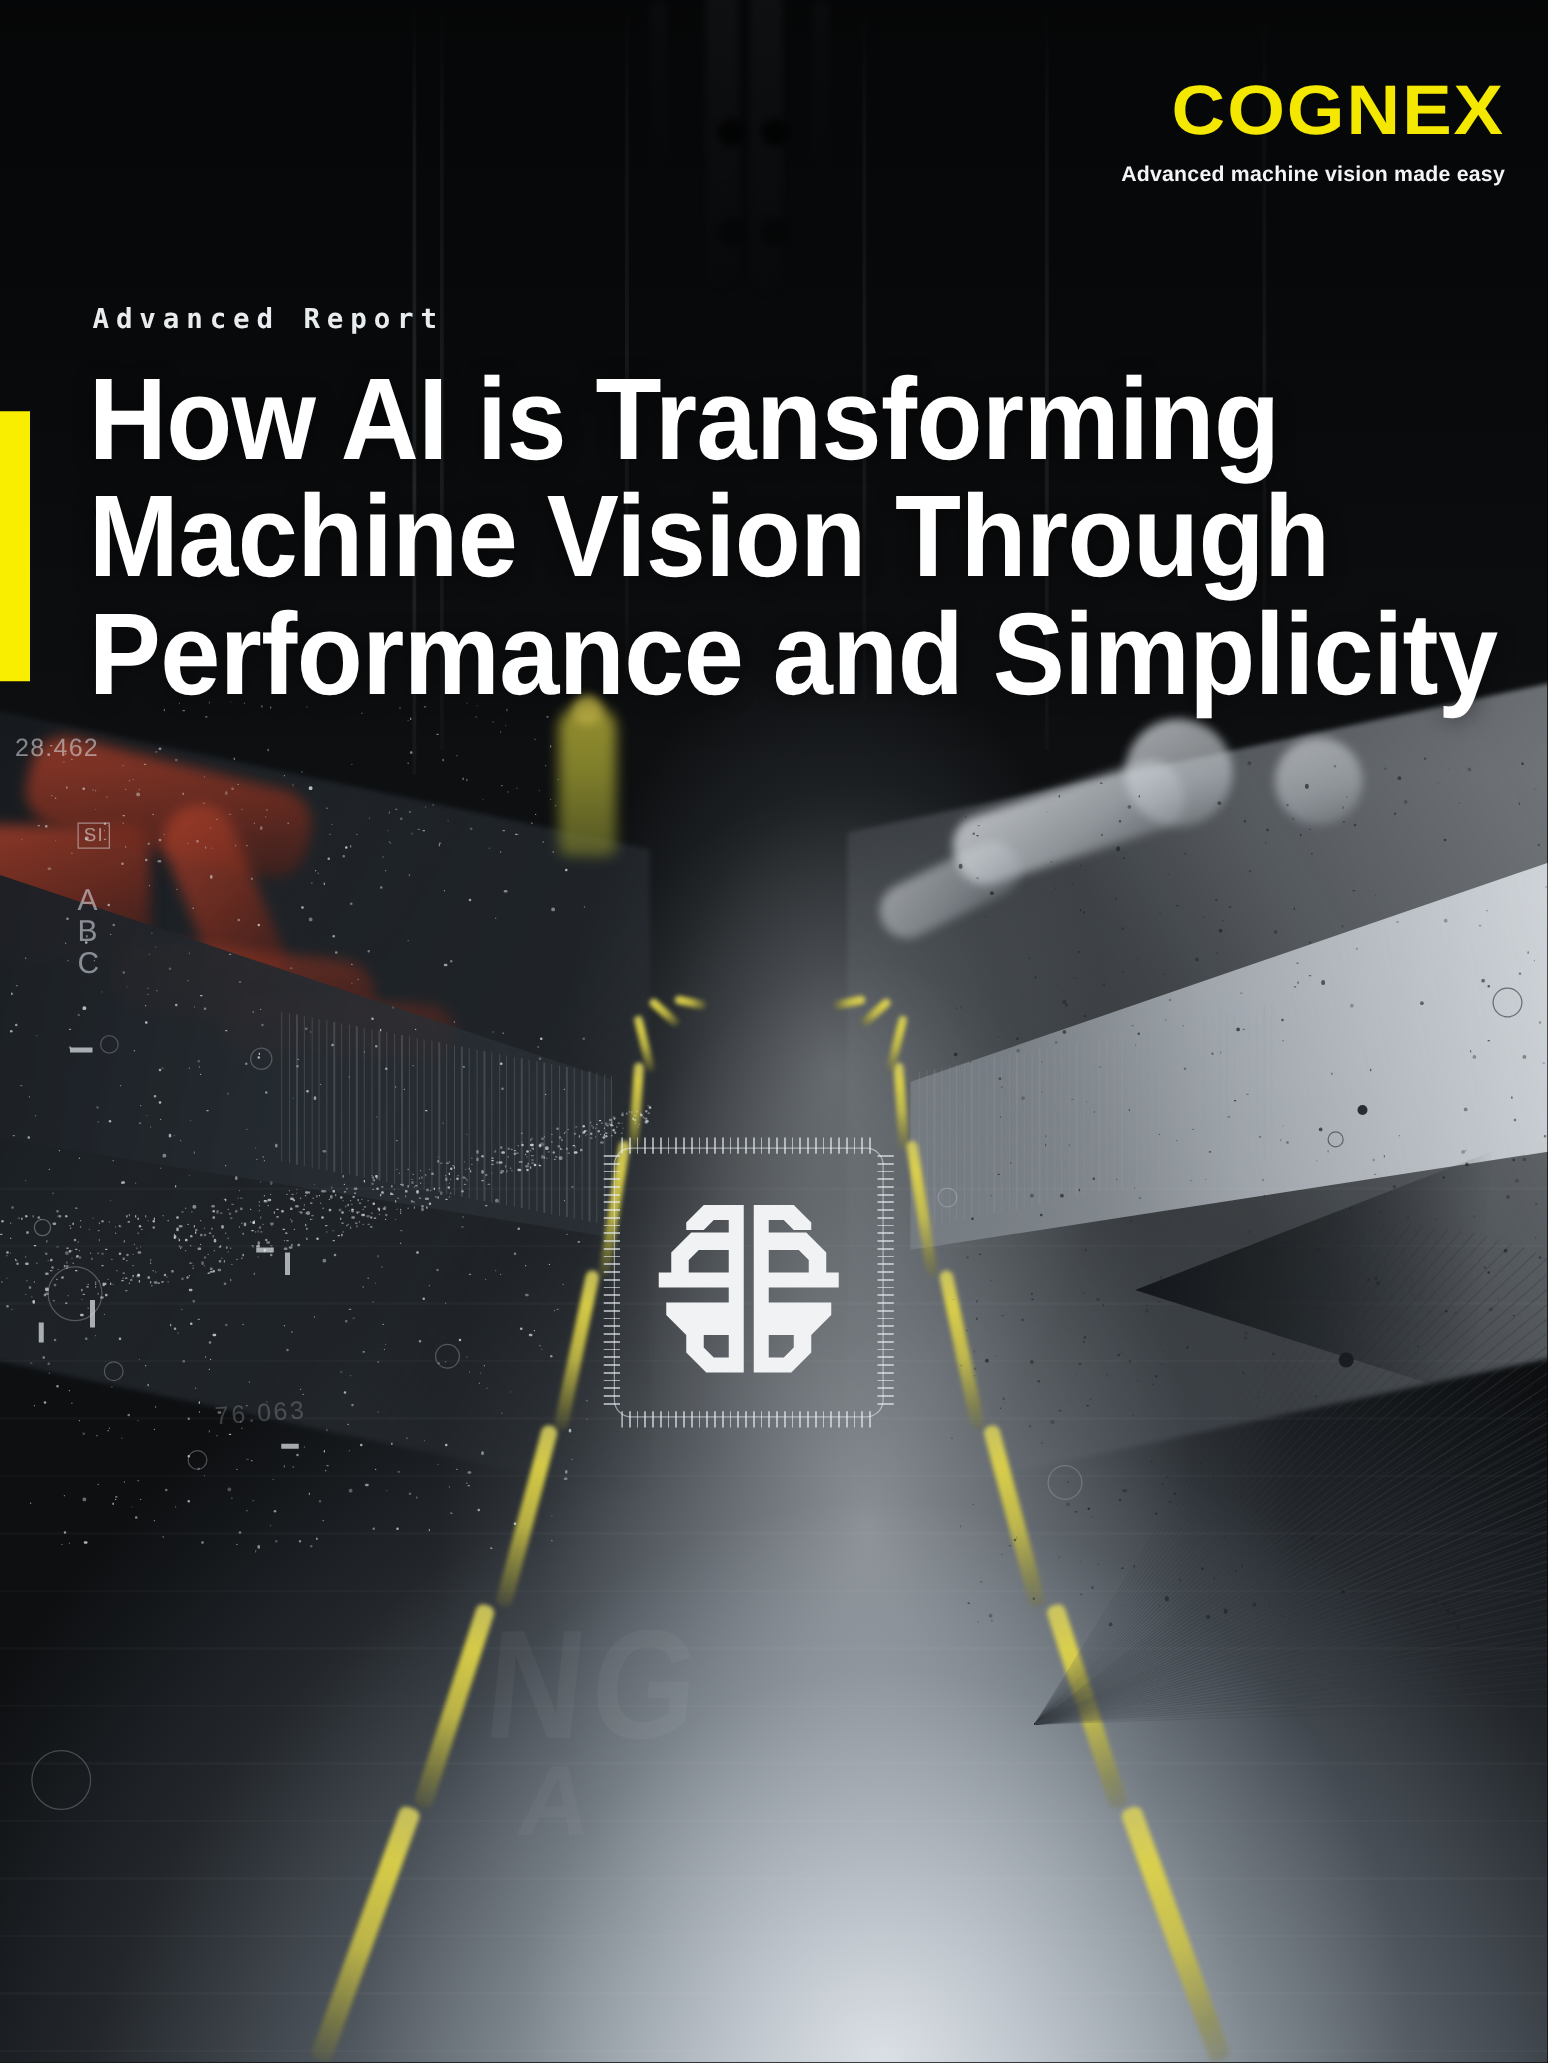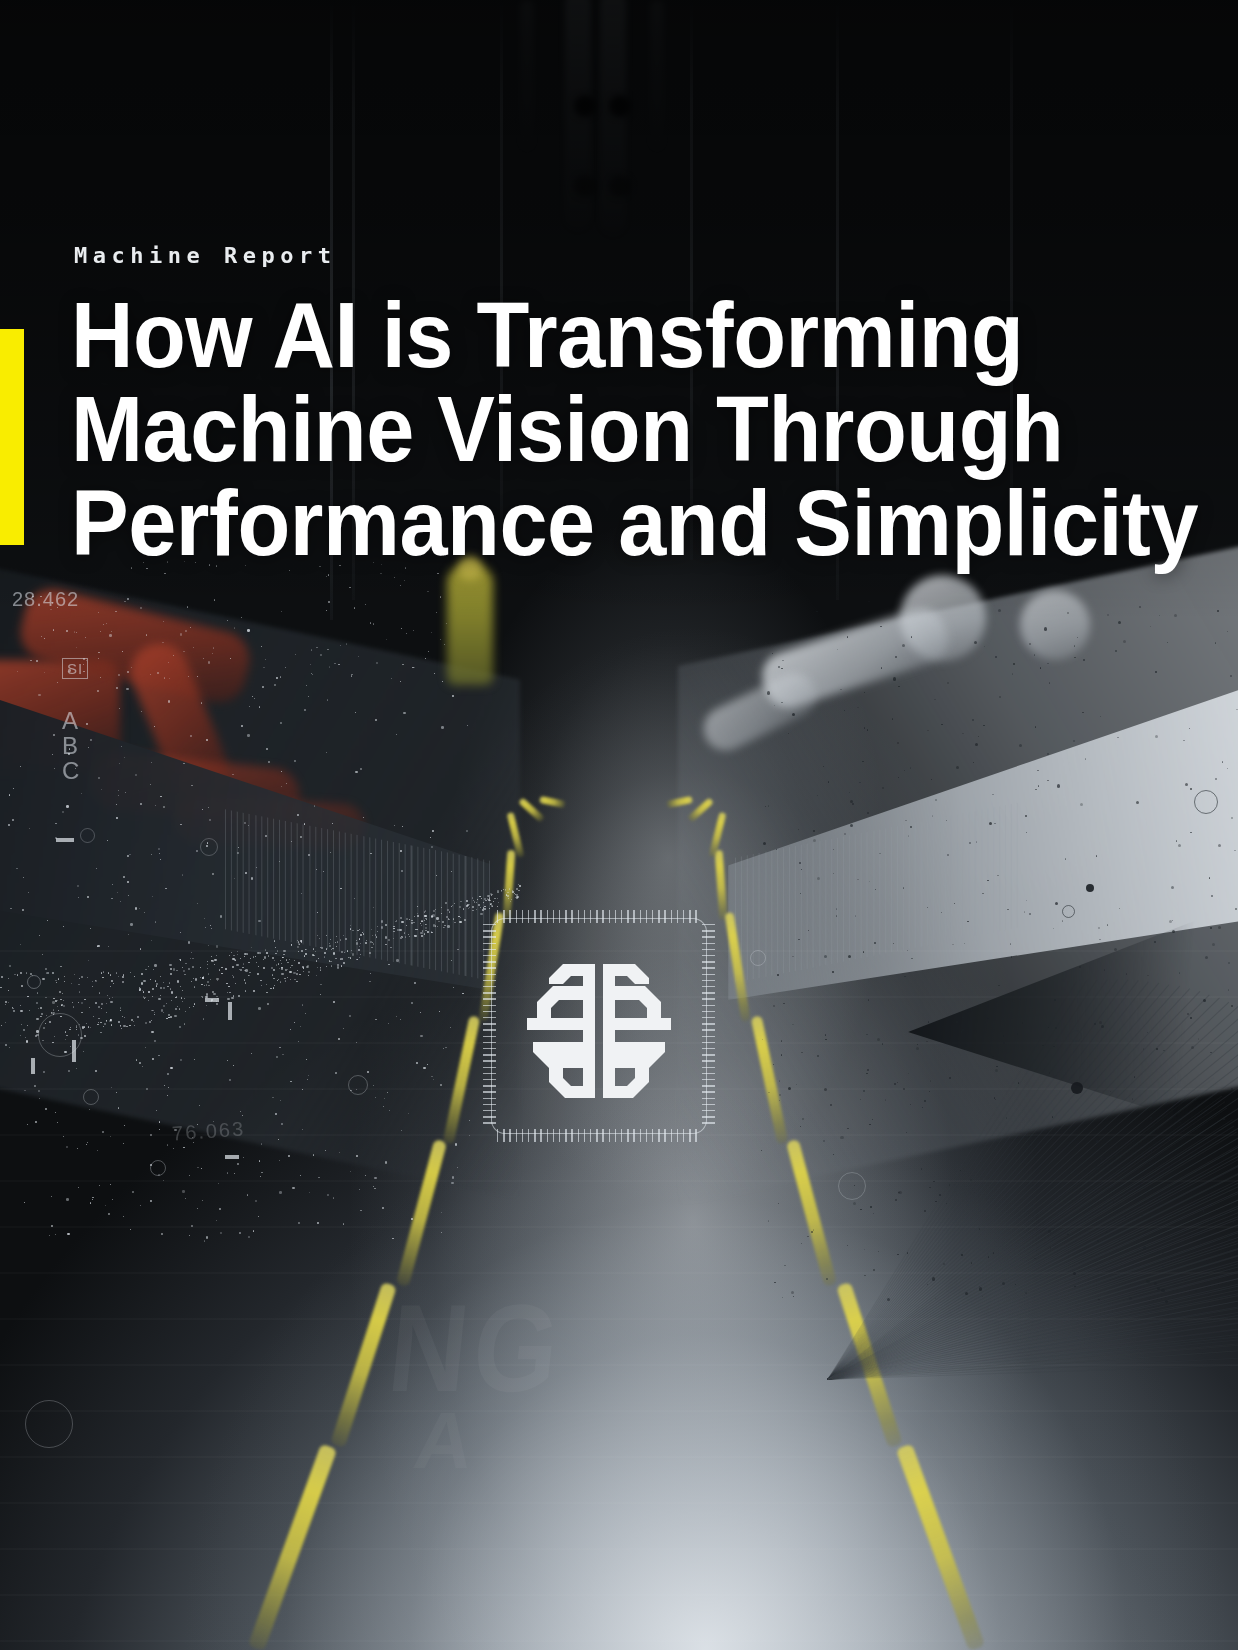--- a/index.html
+++ b/index.html
@@ -2264,22 +2264,27 @@
         L46 142 L30 126 L30 112 L44 112 L44 122 L52 130 L64 130 L64 112 L30 112
         L14 96 L14 86 L64 86 L64 74 L8 74 L8 62 L64 62 L64 44 L40 44 L32 52 L32 62 L18 62 L18 46 L34 30 L64 30 L64 20
         L52 20 L44 28 L30 28 L30 22 L44 8 Z"></path>
     </svg>
   </div>
 
   <div class="text-scrim"></div>
 
   <div class="accent-bar"></div>
 
-  <div class="eyebrow">Machine Report</div>
+  <div class="eyebrow">Advanced Report</div>
 
   <div class="title">
     <span class="title-line">How AI is Transforming</span>
     <span class="title-line">Machine Vision Through</span>
     <span class="title-line">Performance and Simplicity</span>
   </div>
 
+  <div class="logo">
+    <div class="logo-glow"></div>
+    <div class="logo-word">COGNEX</div>
+    <div class="logo-tag">Advanced machine vision made easy</div>
+  </div>
 
 </div>
 
 </body></html>

